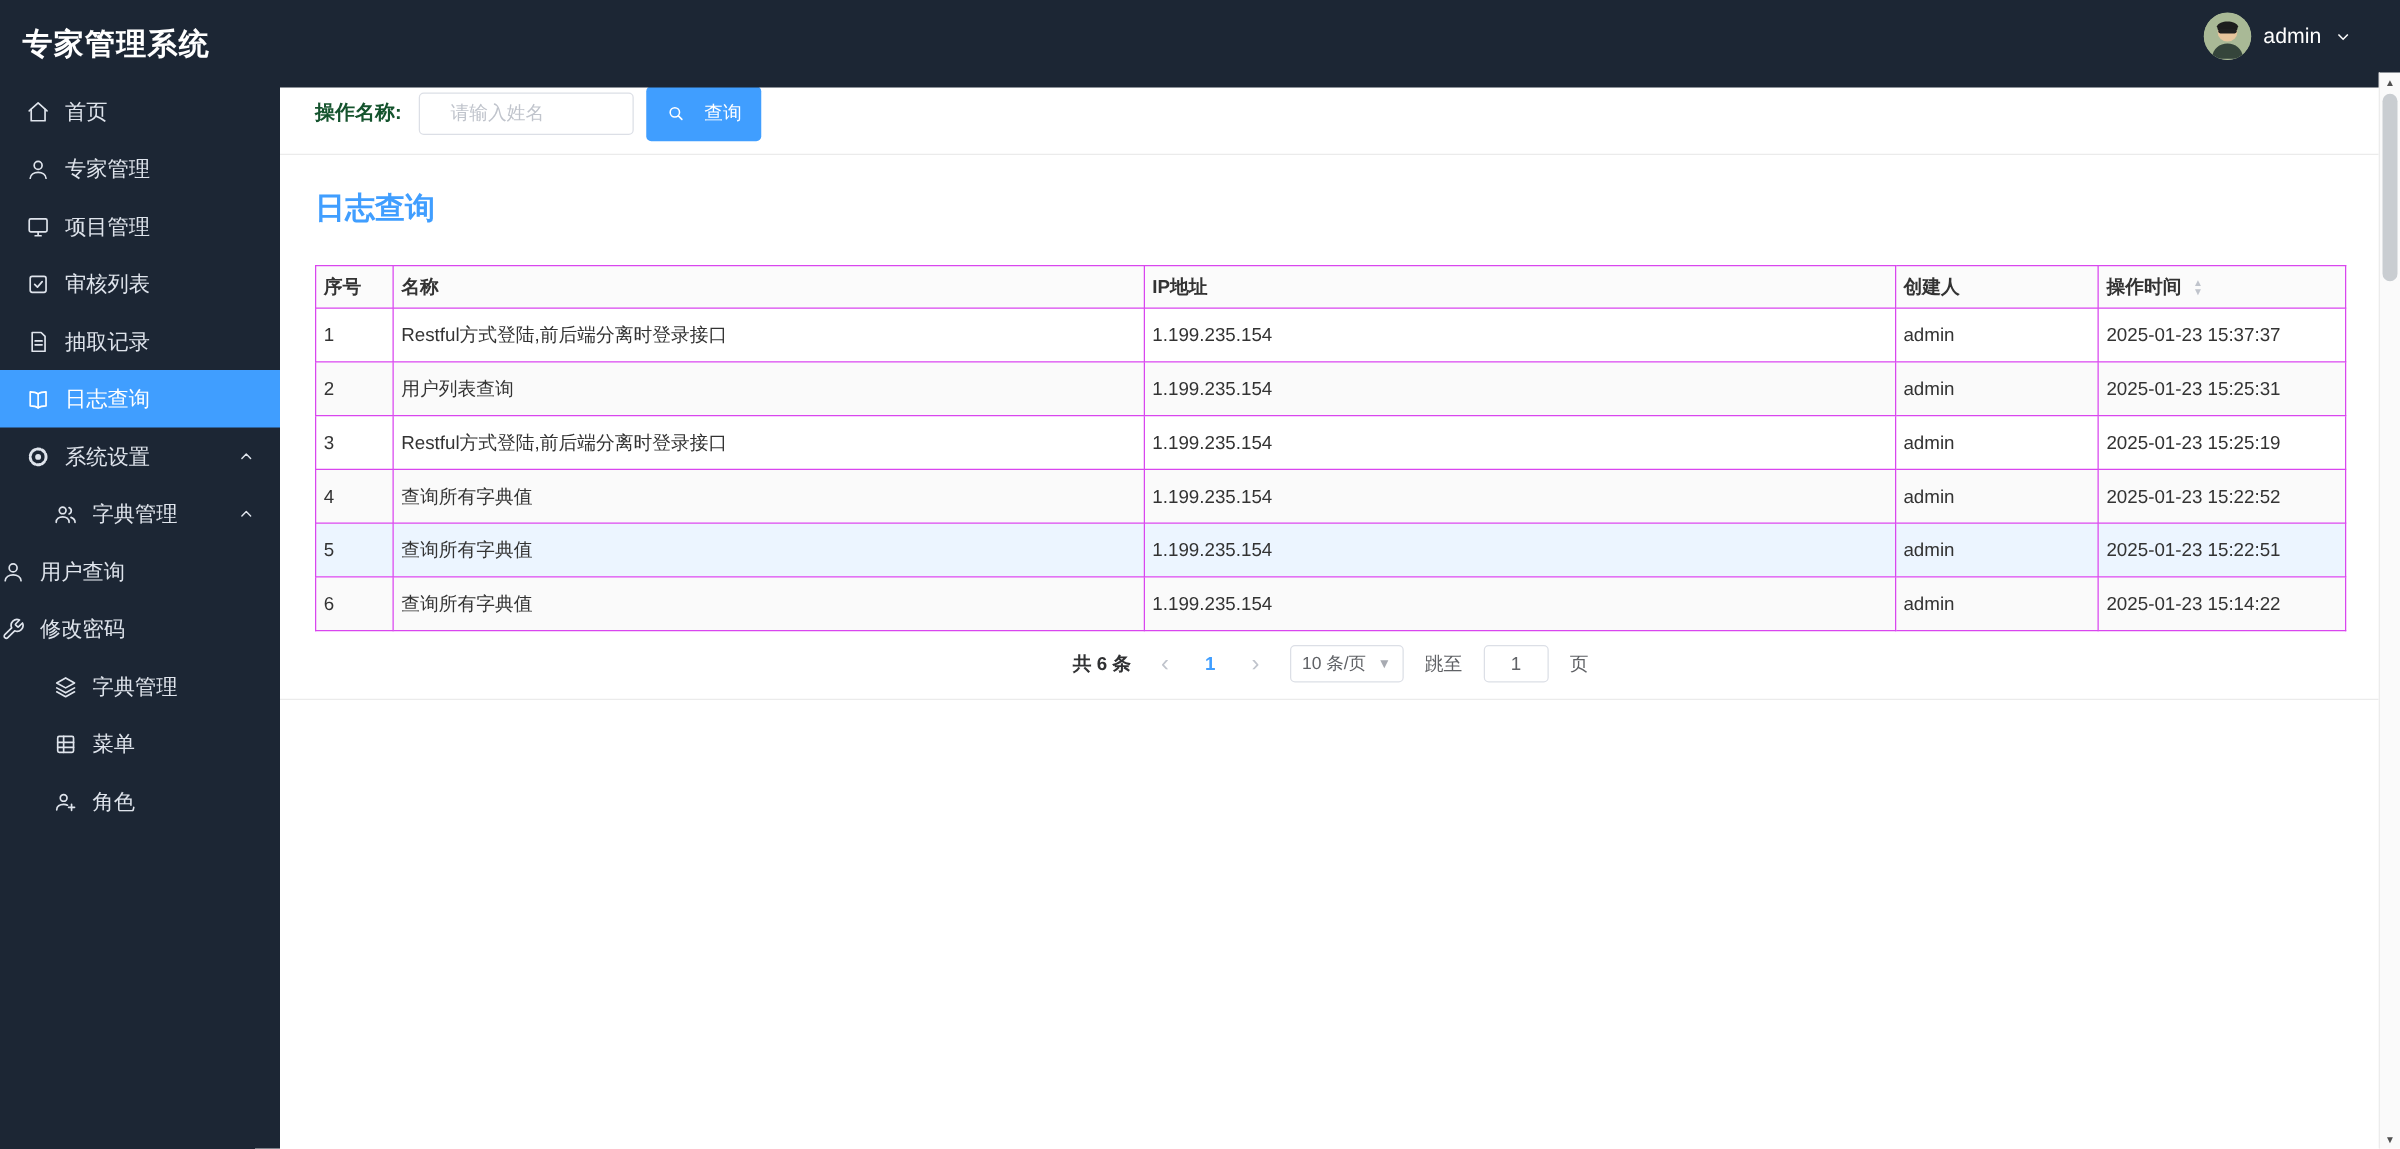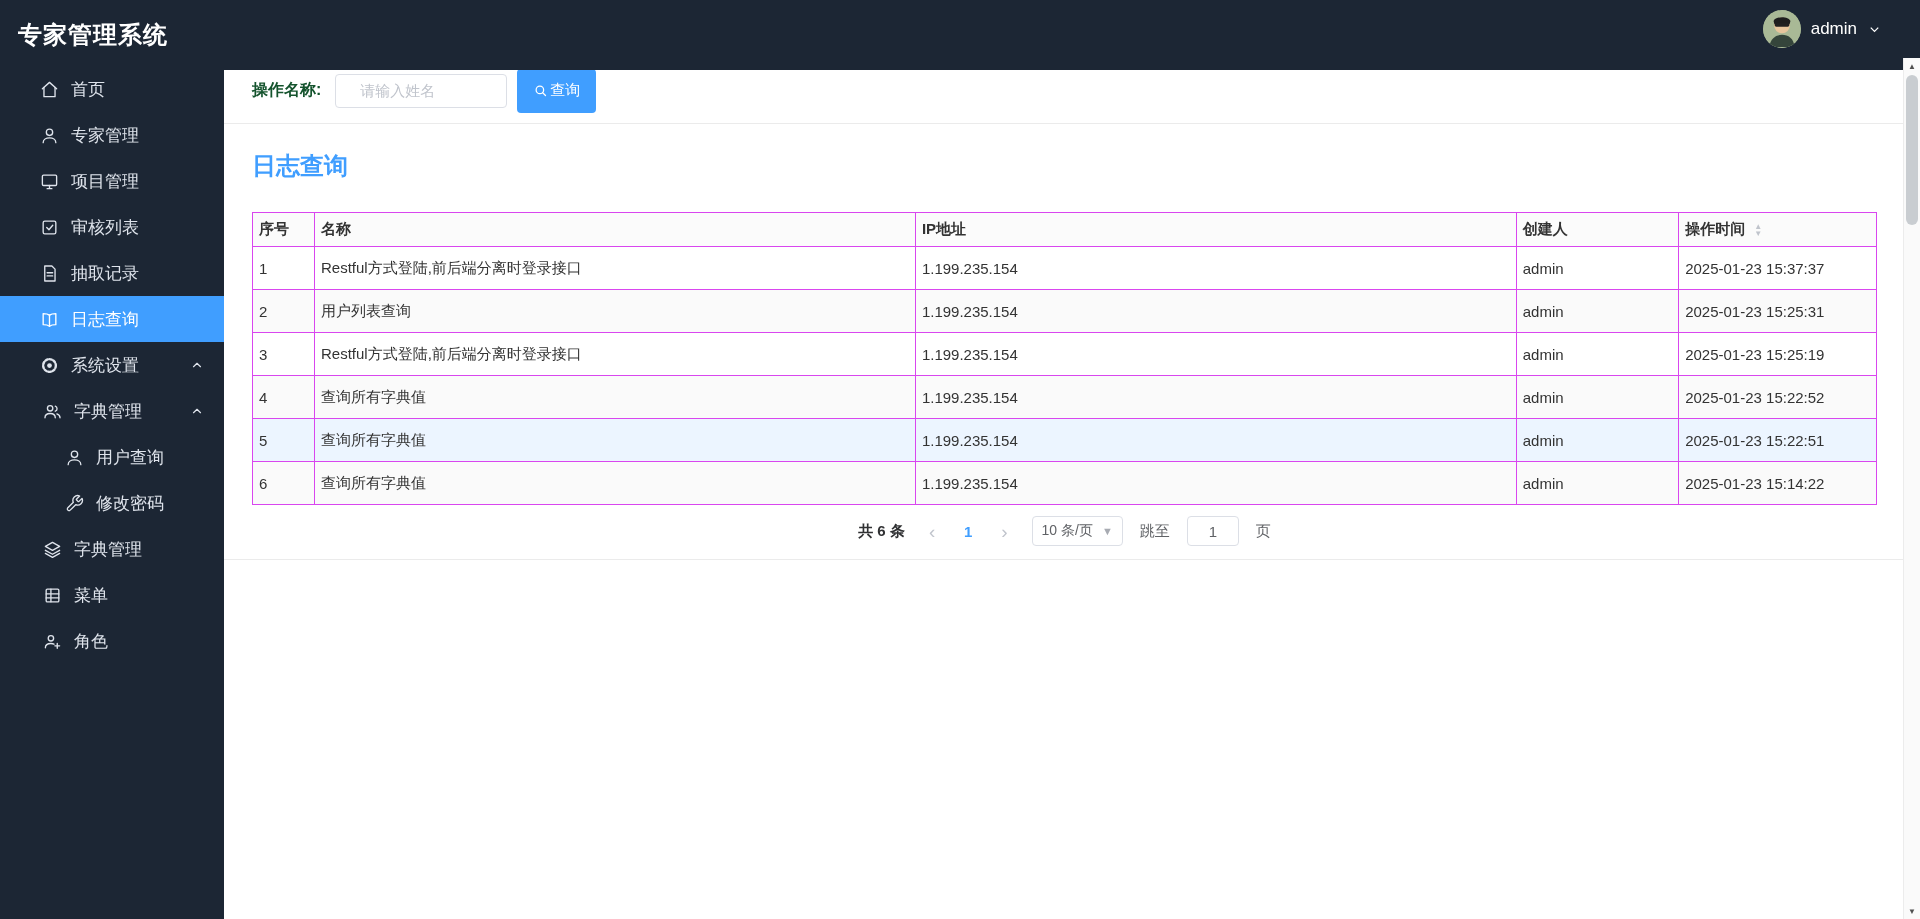--- a/index.html
+++ b/index.html
@@ -22,42 +22,42 @@
   .username { color:#ffffff; font-size:17px; }
   .caret-down svg { display:block; width:15px; height:15px; stroke:#ffffff; fill:none; stroke-width:2; }
 
   
   .sidebar { position:absolute; left:0; top:58px; bottom:0; width:224px; background:#1c2634; padding-top:8px; }
   .menu-item {
     display:flex; align-items:center; height:46px; color:#dfe4ec; font-size:17px;
     cursor:pointer; position:relative; white-space:nowrap;
   }
   .menu-item.active { background:#409eff; color:#ffffff; }
-  .lvl1 { padding-left:39px; }
+  .lvl1 { padding-left:20px; }
   .lvl2 { padding-left:42px; }
-  .lvl3 { padding-left:64px; }
+  .lvl3 { }
   .mi-icon { width:20px; height:20px; margin-right:12px; display:flex; align-items:center; justify-content:center; flex:none; }
   .mi-icon svg { width:19px; height:19px; stroke:currentColor; fill:none; stroke-width:1.7; stroke-linecap:round; stroke-linejoin:round; }
   .mi-caret { position:absolute; right:20px; top:50%; transform:translateY(-50%); }
   .mi-caret svg { display:block; width:14px; height:14px; stroke:currentColor; fill:none; stroke-width:2; stroke-linecap:round; stroke-linejoin:round; }
 
   
   .main { position:absolute; left:224px; top:58px; right:17px; bottom:0; background:#ffffff; }
 
   .search-card { height:66px; display:flex; align-items:center; padding-left:28px; border-bottom:1px solid #ebebeb; }
   .search-label { font-size:16px; font-weight:bold; color:#14532d; margin-right:14px; }
   .search-input {
     width:172px; height:34px; border:1px solid #dcdfe6; border-radius:4px;
     padding:0 24px; font-size:15px; color:#606266; outline:none; margin-right:10px;
     font-family:inherit;
   }
   .search-input::placeholder { color:#c0c4cc; }
   .search-button {
     height:44px; background:#409eff; color:#ffffff; border:none; border-radius:4px;
-    font-size:15px; padding:0 16px; display:inline-flex; align-items:center; gap:2px; cursor:pointer;
+    font-size:15px; padding:0 16px; display:inline-flex; align-items:center; gap:15px; cursor:pointer;
     font-family:inherit;
   }
   .search-button svg { width:15px; height:15px; stroke:#ffffff; fill:none; stroke-width:2; stroke-linecap:round; }
 
   .content-card { padding:0 26px 0 28px; border-bottom:1px solid #ebebeb; }
   .section-title { color:#409eff; font-size:24px; font-weight:bold; margin:0; padding:26px 0 30px; }
 
   
   .log-table { width:100%; border-collapse:collapse; table-layout:fixed; }
   .log-table th, .log-table td {

